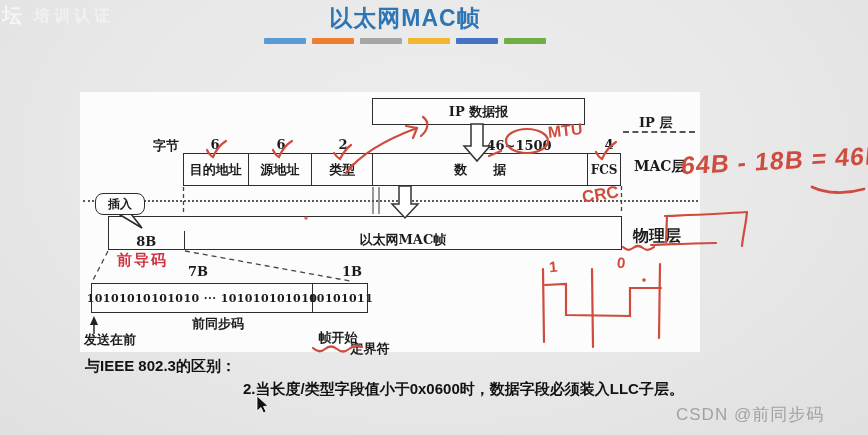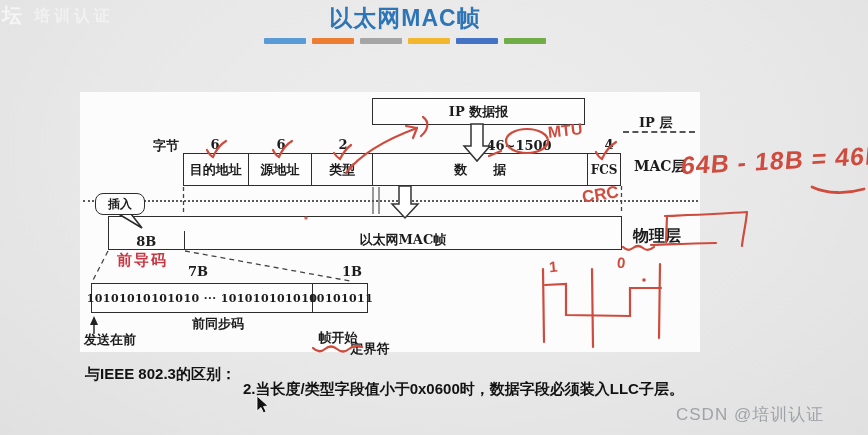--- a/index.html
+++ b/index.html
@@ -115,24 +115,24 @@
   <div class="abs lbl serif clbl" style="left:338px;top:329px;">帧开始</div>
   <div class="abs lbl serif clbl" style="left:338px;top:340px;margin-left:32px;">定界符</div>
   <div class="abs lbl serif" style="left:84px;top:331px;">发送在前</div>
 
   <div class="abs red hw mtu">MTU</div>
   <div class="abs red hw crc">CRC</div>
   <div class="abs red hw calc">64B - 18B = 46B</div>
   <div class="abs red hw wave1">1</div>
   <div class="abs red hw wave0">0</div>
 
-  <div class="abs notes" style="left:85px;top:357px;margin-top:8px;">与IEEE 802.3的区别：</div>
+  <div class="abs notes" style="left:85px;top:357px;">与IEEE 802.3的区别：</div>
   <div class="abs notes" style="left:243px;top:380px;text-align:center;">2.当长度/类型字段值小于0x0600时，数据字段必须装入LLC子层。</div>
 
-  <div class="abs csdn">CSDN @培训认证</div>
+  <div class="abs csdn">CSDN @前同步码</div>
 
   <svg class="overlay" width="868" height="435" viewBox="0 0 868 435">
 
     <line x1="183.5" y1="187" x2="183.5" y2="214" stroke="#444" stroke-width="1.3" stroke-dasharray="4,3"></line>
     <line x1="621.5" y1="186" x2="621.5" y2="214" stroke="#444" stroke-width="1.3" stroke-dasharray="4,3"></line>
     <line x1="373" y1="187" x2="373" y2="214" stroke="#555" stroke-width="1.2"></line>
     <line x1="379" y1="187" x2="379" y2="214" stroke="#555" stroke-width="1.2"></line>
 
     <line x1="108" y1="251" x2="92" y2="282" stroke="#444" stroke-width="1.3" stroke-dasharray="5,4"></line>
     <line x1="185" y1="251" x2="350" y2="281" stroke="#444" stroke-width="1.3" stroke-dasharray="5,4"></line>

